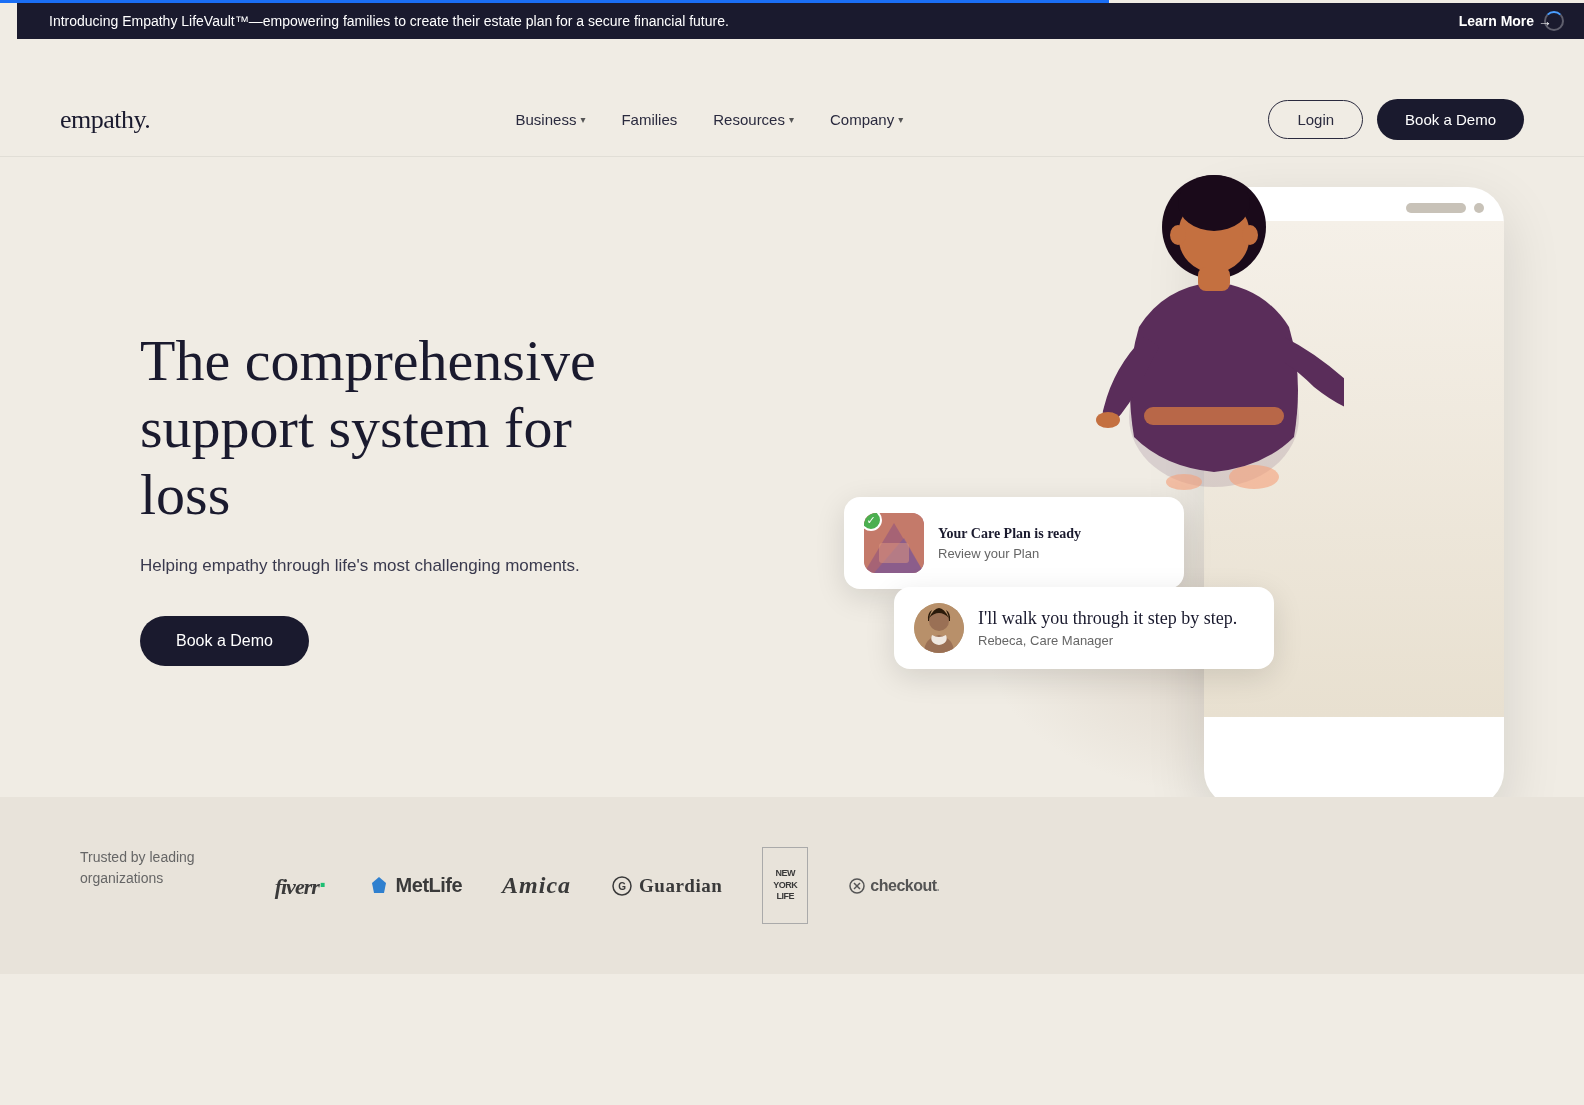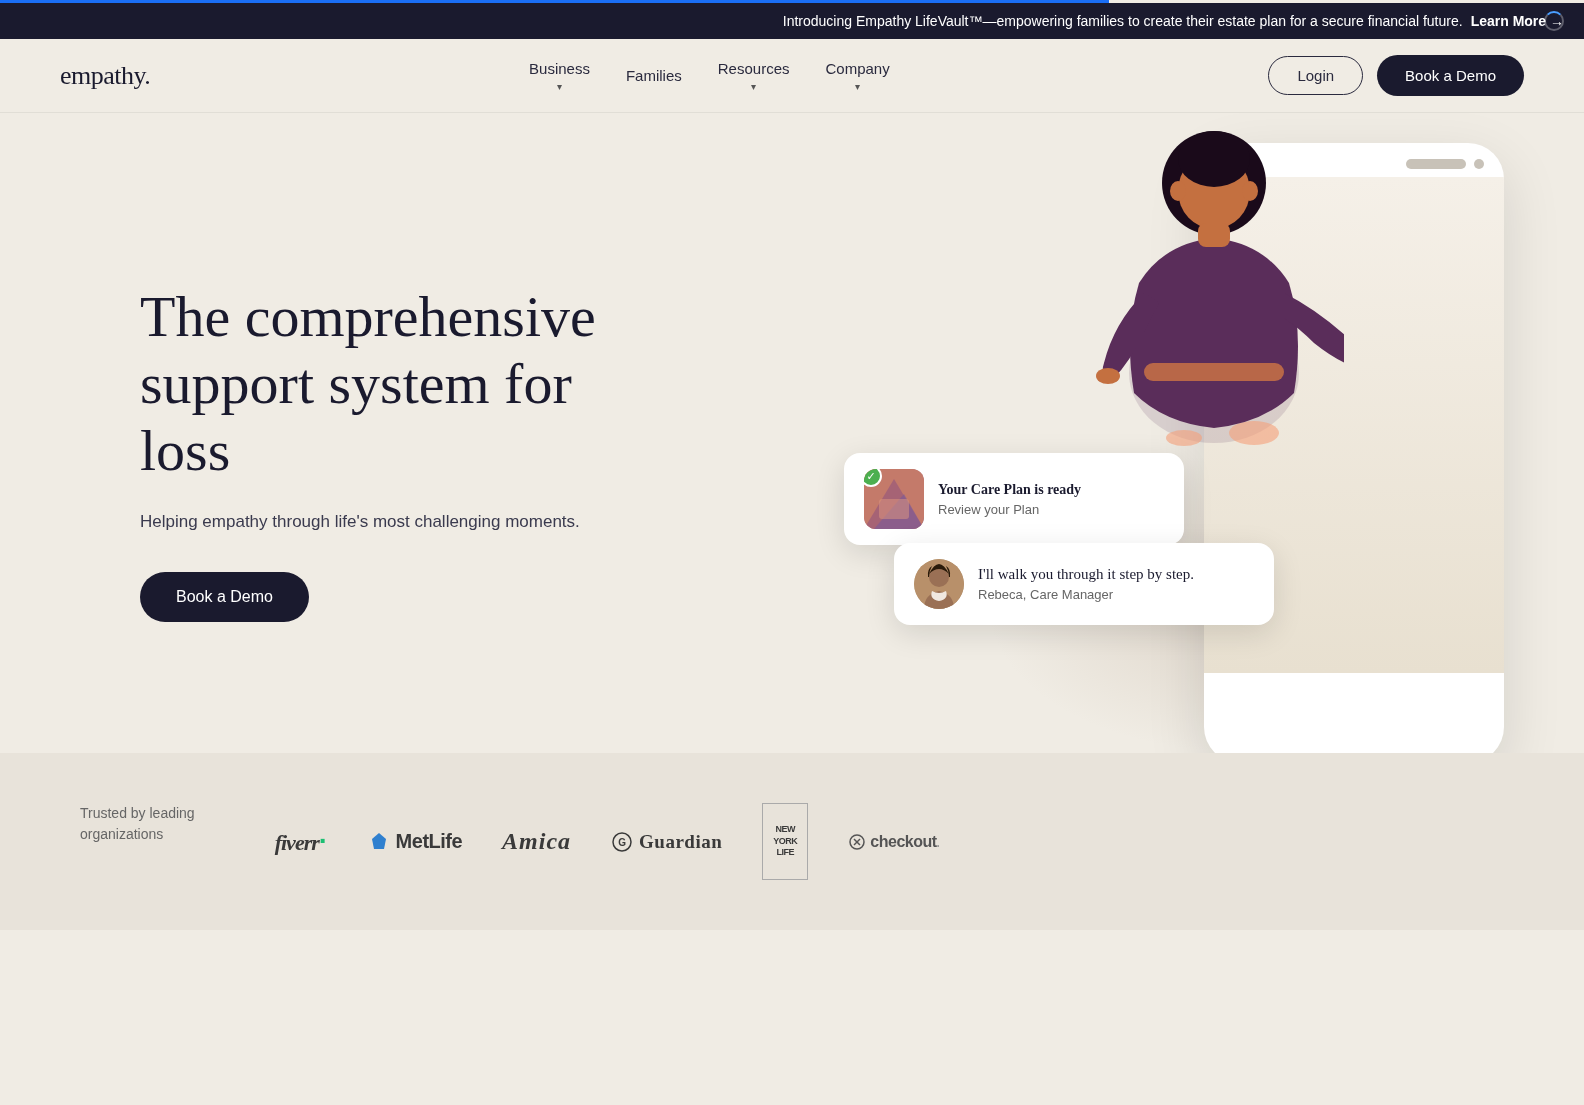--- a/index.html
+++ b/index.html
@@ -3,28 +3,29 @@
   <meta charset="utf-8">
   <style>
     * { margin: 0; padding: 0; box-sizing: border-box; }
     body { font-family: 'Georgia', serif; background: #f0ece4; width: 1584px; min-height: 1105px; overflow-x: hidden; }
 
     
     .top-banner {
       background: #1a1a2e;
       color: #fff;
       text-align: center;
-      padding: 10px 20px;
+      padding: 10px 32px;
       font-size: 14px;
       font-family: 'Arial', sans-serif;
       display: flex;
       align-items: center;
-      justify-content: flex-end;
+      justify-content: space-between;
       gap: 8px;
       position: relative;
+      margin-left: 17px;
     }
     .top-banner .learn-more {
       font-weight: bold;
       color: #fff;
       text-decoration: none;
       cursor: pointer;
     }
     .top-banner .loading-indicator {
       position: absolute;
       right: 20px;
@@ -47,20 +48,21 @@
     }
 
     
     .navbar {
       background: #f0ece4;
       display: flex;
       align-items: center;
       justify-content: space-between;
       padding: 16px 60px;
       border-bottom: 1px solid rgba(0,0,0,0.06);
+      margin-top: 44px;
     }
     .nav-logo {
       font-family: 'Georgia', serif;
       font-size: 26px;
       font-weight: 400;
       color: #1a1a2e;
       letter-spacing: -0.5px;
     }
     .nav-center {
       display: flex;
@@ -68,21 +70,20 @@
       gap: 36px;
     }
     .nav-item {
       font-family: 'Arial', sans-serif;
       font-size: 15px;
       color: #2a2a3e;
       cursor: pointer;
       display: flex;
       align-items: center;
       gap: 4px;
-      flex-direction: column;
     }
     .nav-item .chevron {
       font-size: 10px;
       color: #555;
     }
     .nav-right {
       display: flex;
       align-items: center;
       gap: 14px;
     }
@@ -459,21 +460,21 @@
           <path d="M15 15 Q20 5 25 5 Q30 5 35 15 Q30 10 25 10 Q20 10 15 15Z" fill="#2a1a0a"></path>
           <path d="M14 18 Q13 10 18 7 Q15 12 15 18Z" fill="#2a1a0a"></path>
           <path d="M36 18 Q37 10 32 7 Q35 12 35 18Z" fill="#2a1a0a"></path>
 
           <path d="M10 50 Q10 35 25 32 Q40 35 40 50Z" fill="#9a7055"></path>
 
           <path d="M18 32 Q25 36 32 32 Q35 40 25 42 Q15 40 18 32Z" fill="#f0e8e0"></path>
         </svg>
       </div>
       <div class="card-text-block">
-        <div class="card-title" style="font-weight:normal; font-size:15px;">I'll walk you through it step by step.</div>
+        <div class="card-title" style="font-weight:normal; font-size:18px;">I'll walk you through it step by step.</div>
         <div class="card-sub">Rebeca, Care Manager</div>
       </div>
     </div>
 
   </div>
 </section>
 
 <section class="trusted-bar">
   <div style="display:flex; align-items:flex-start; gap:80px;">
     <div class="trusted-label" style="flex-shrink:0; white-space:pre-line;">Trusted by leading

